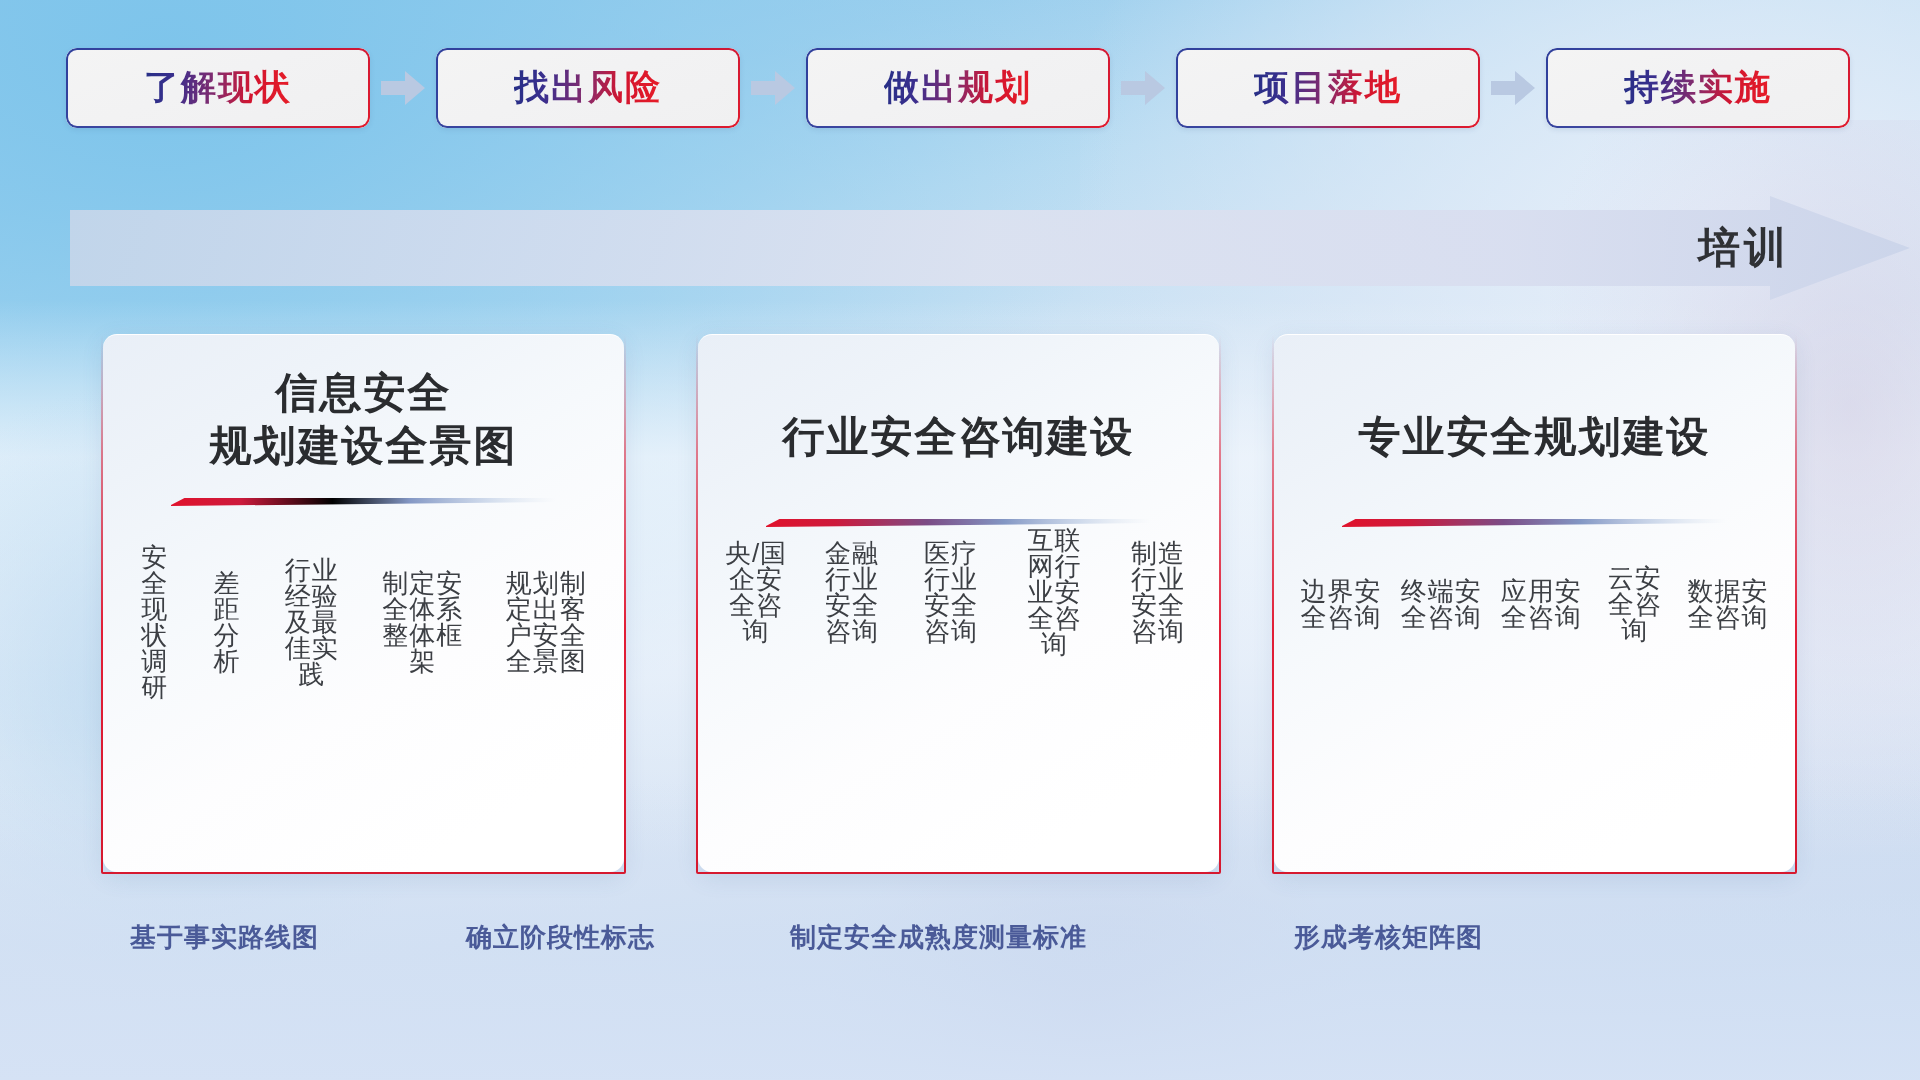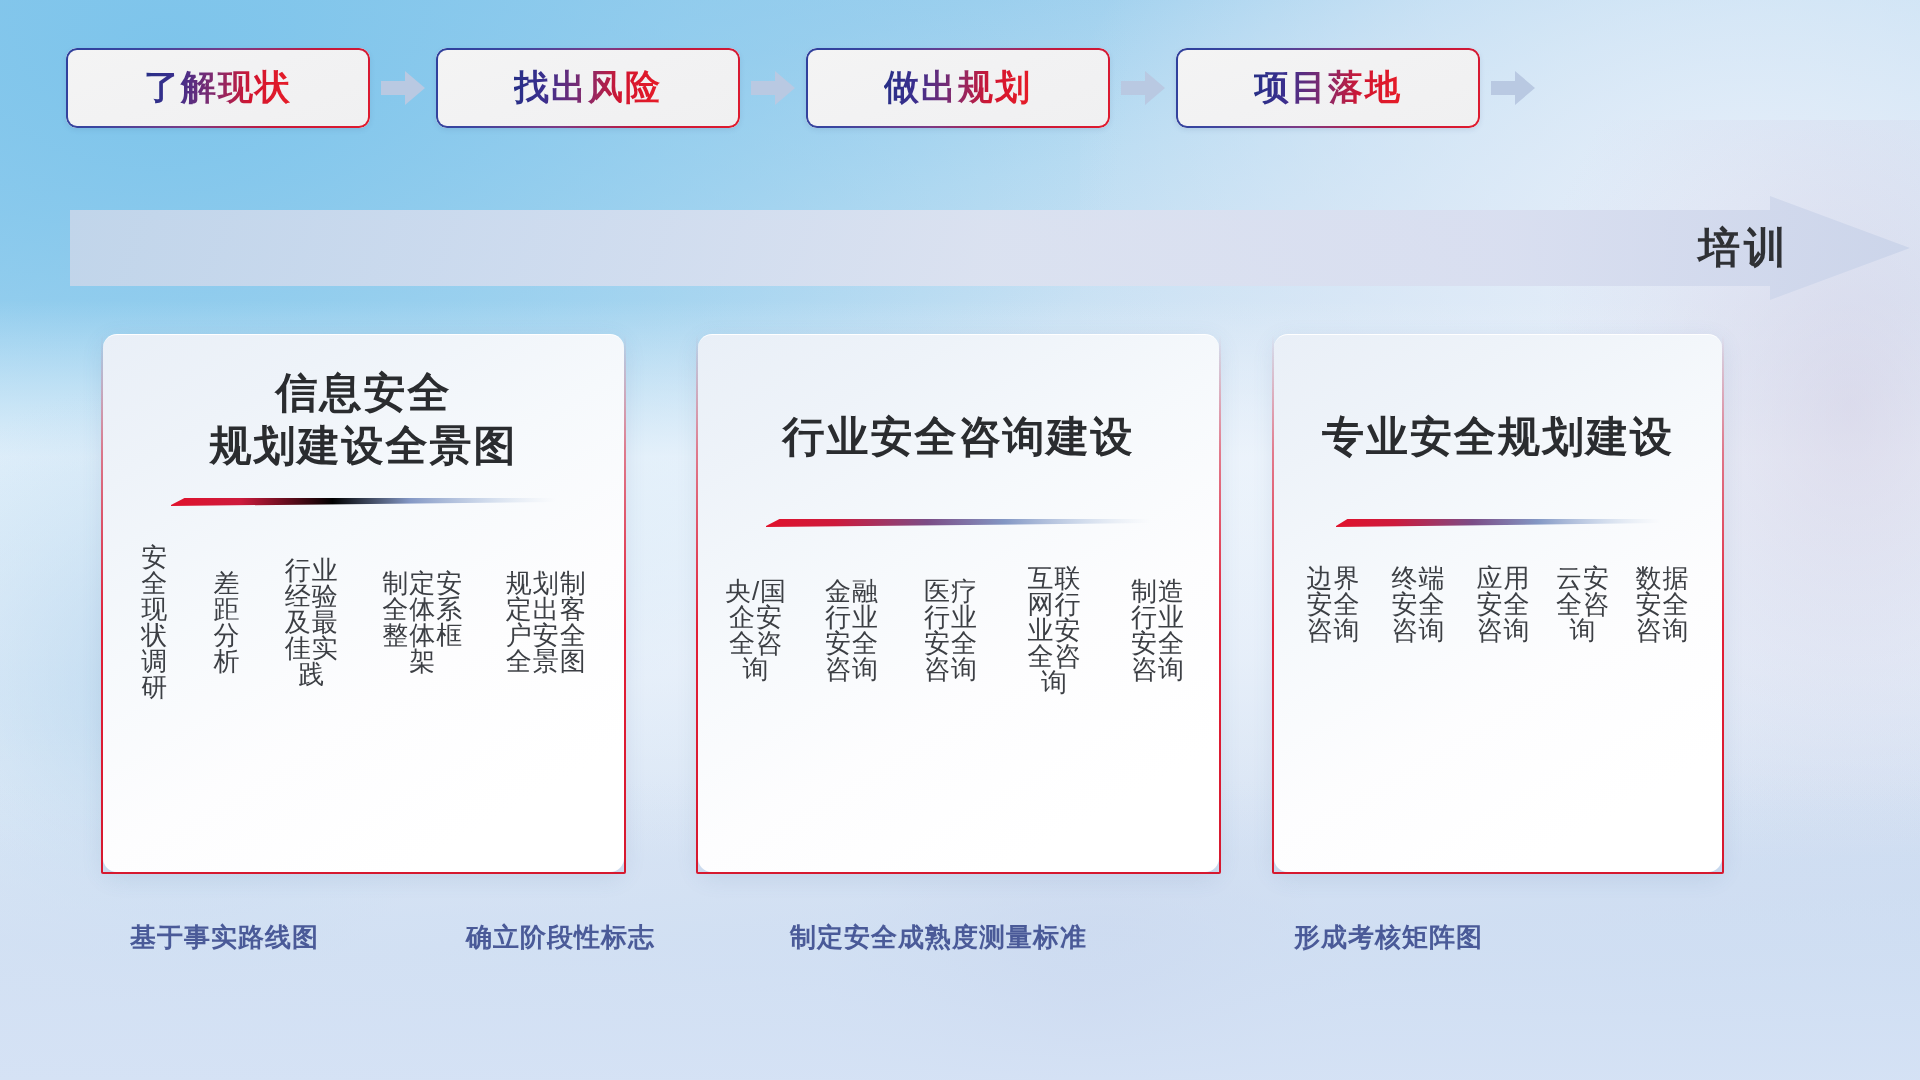--- a/index.html
+++ b/index.html
@@ -144,20 +144,25 @@
     <div class="step-box">
       <span class="step-label">项目落地</span>
     </div>
   </div>
   <div class="step-arrow">
     <svg width="44" height="34" viewBox="0 0 44 34" aria-hidden="true">
       <path d="M0 10 H24 V0 L44 17 L24 34 V24 H0 Z" fill="#b9c9e2"></path>
     </svg>
   </div>
 
+  <div class="step-wrap">
+    <div class="step-box">
+      <span class="step-label">持续实施</span>
+    </div>
+  </div>
 
 </div>
 
 <div id="banner">
   <svg viewBox="0 0 1840 104" preserveAspectRatio="none">
     <defs>
       <linearGradient id="bannerGrad" x1="0" y1="0" x2="1" y2="0">
         <stop offset="0" stop-color="#c6d6ea" stop-opacity="0.92"></stop>
         <stop offset="0.22" stop-color="#d3dcee" stop-opacity="0.88"></stop>
         <stop offset="0.50" stop-color="#dee2f0" stop-opacity="0.90"></stop>
@@ -227,30 +232,30 @@
             <stop offset="0.42" stop-color="#7b4c86"></stop>
             <stop offset="0.62" stop-color="#8397c4"></stop>
             <stop offset="0.82" stop-color="#c2d0e6" stop-opacity="0.75"></stop>
             <stop offset="1" stop-color="#dce5f0" stop-opacity="0"></stop>
           </linearGradient>
         </defs>
         <path d="M0 8 L14 1 L400 1 L400 5 L0 9 Z" fill="url(#dv2)"></path>
       </svg>
     </div>
 
-    <div class="card-list" style="margin-top:38px;gap:29px;">
+    <div class="card-list" style="gap:29px;">
       <div class="card-list-item">央/国企安全咨询</div>
       <div class="card-list-item">金融行业安全咨询</div>
       <div class="card-list-item">医疗行业安全咨询</div>
       <div class="card-list-item">互联网行业安全咨询</div>
       <div class="card-list-item">制造行业安全咨询</div>
     </div>
   </div>
 
-  <div class="card" style="left:1274px;width:448px;height:538px;padding:32px 26px 24px;">
+  <div class="card" style="left:1274px;width:521px;height:538px;padding:32px 26px 24px;">
     <div class="card-redline l"></div>
     <div class="card-redline r"></div>
     <div class="card-redbottom"></div>
 
     <div class="card-title" style="margin-top:44px;">
       <div>专业安全规划建设</div>
     </div>
 
     <div class="card-divider" style="margin-top:54px;">
       <svg viewBox="0 0 400 9" preserveAspectRatio="none">

